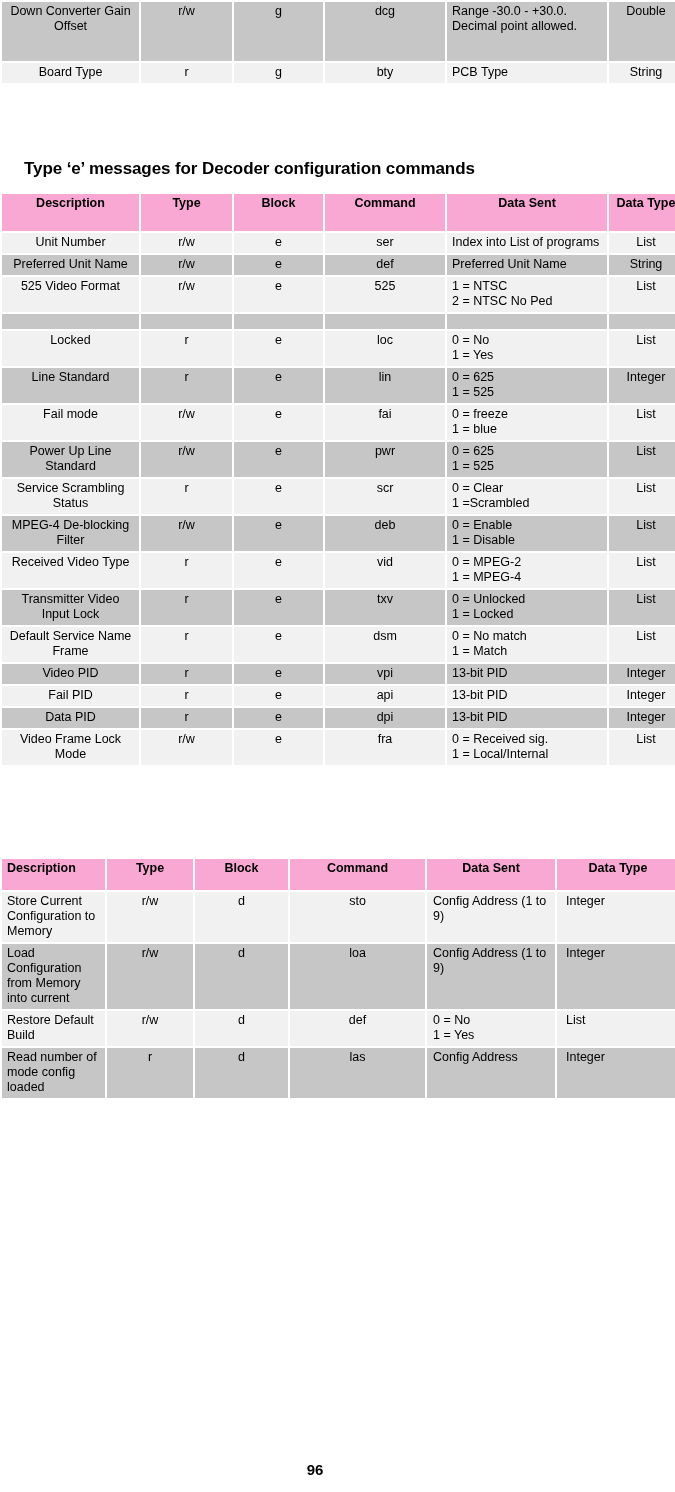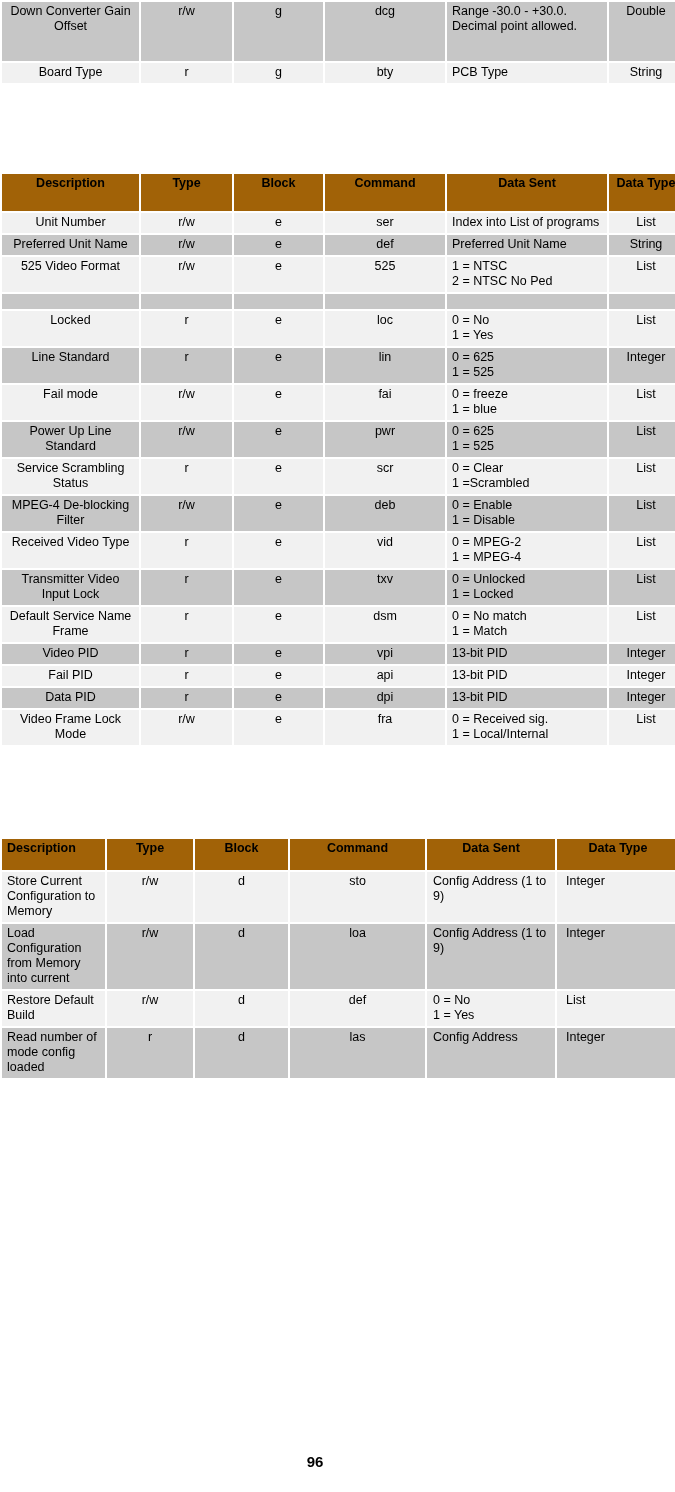--- a/index.html
+++ b/index.html
@@ -35,21 +35,21 @@
   table.doc-table th {
     padding: 2px 5px 3px 5px;
     vertical-align: top;
     font-weight: normal;
     text-align: center;
     border: 0;
     word-wrap: break-word;
   }
   table.doc-table th {
     font-weight: bold;
-    background: #a16207;
+    background: #f9a8d4;
     font-size: 12.5px;
   }
   tr.row-light td { background: #f1f1f1; }
   tr.row-dark  td { background: #c6c6c6; }
   td.col-desc, th.col-desc { text-align: left; }
 
   
   .t-wide col.c1 { width: 137px; }
   .t-wide col.c2 { width: 91px; }
   .t-wide col.c3 { width: 89px; }
@@ -95,21 +95,21 @@
 
   .gap-a { height: 74px; }
   .gap-b { height: 13px; }
   .gap-c { height: 78px; }
   .gap-d { height: 12px; }
 
   .page-number {
     position: absolute;
     left: 0;
     right: 0;
-    bottom: 22px;
+    bottom: 14px;
     text-align: center;
     font-size: 15px;
     font-weight: bold;
     letter-spacing: 0px;
     padding-left: 17px;
   }
 
   .min-h-1 td { height: 54px; }
 </style>
 </head>
@@ -141,20 +141,21 @@
           <td class="col-block">g</td>
           <td class="col-cmd">bty</td>
           <td class="col-sent">PCB Type</td>
           <td class="col-dtype">String</td>
         </tr>
       </tbody>
   </table>
 
   <div class="gap-a"></div>
 
+  <h2 class="section-title">Type ‘e’ messages for Decoder configuration commands</h2>
   <div class="gap-b"></div>
 
   <table class="doc-table t-wide" id="table-e">
     <colgroup>
         <col class="c1">
         <col class="c2">
         <col class="c3">
         <col class="c4">
         <col class="c5">
         <col class="c6">

